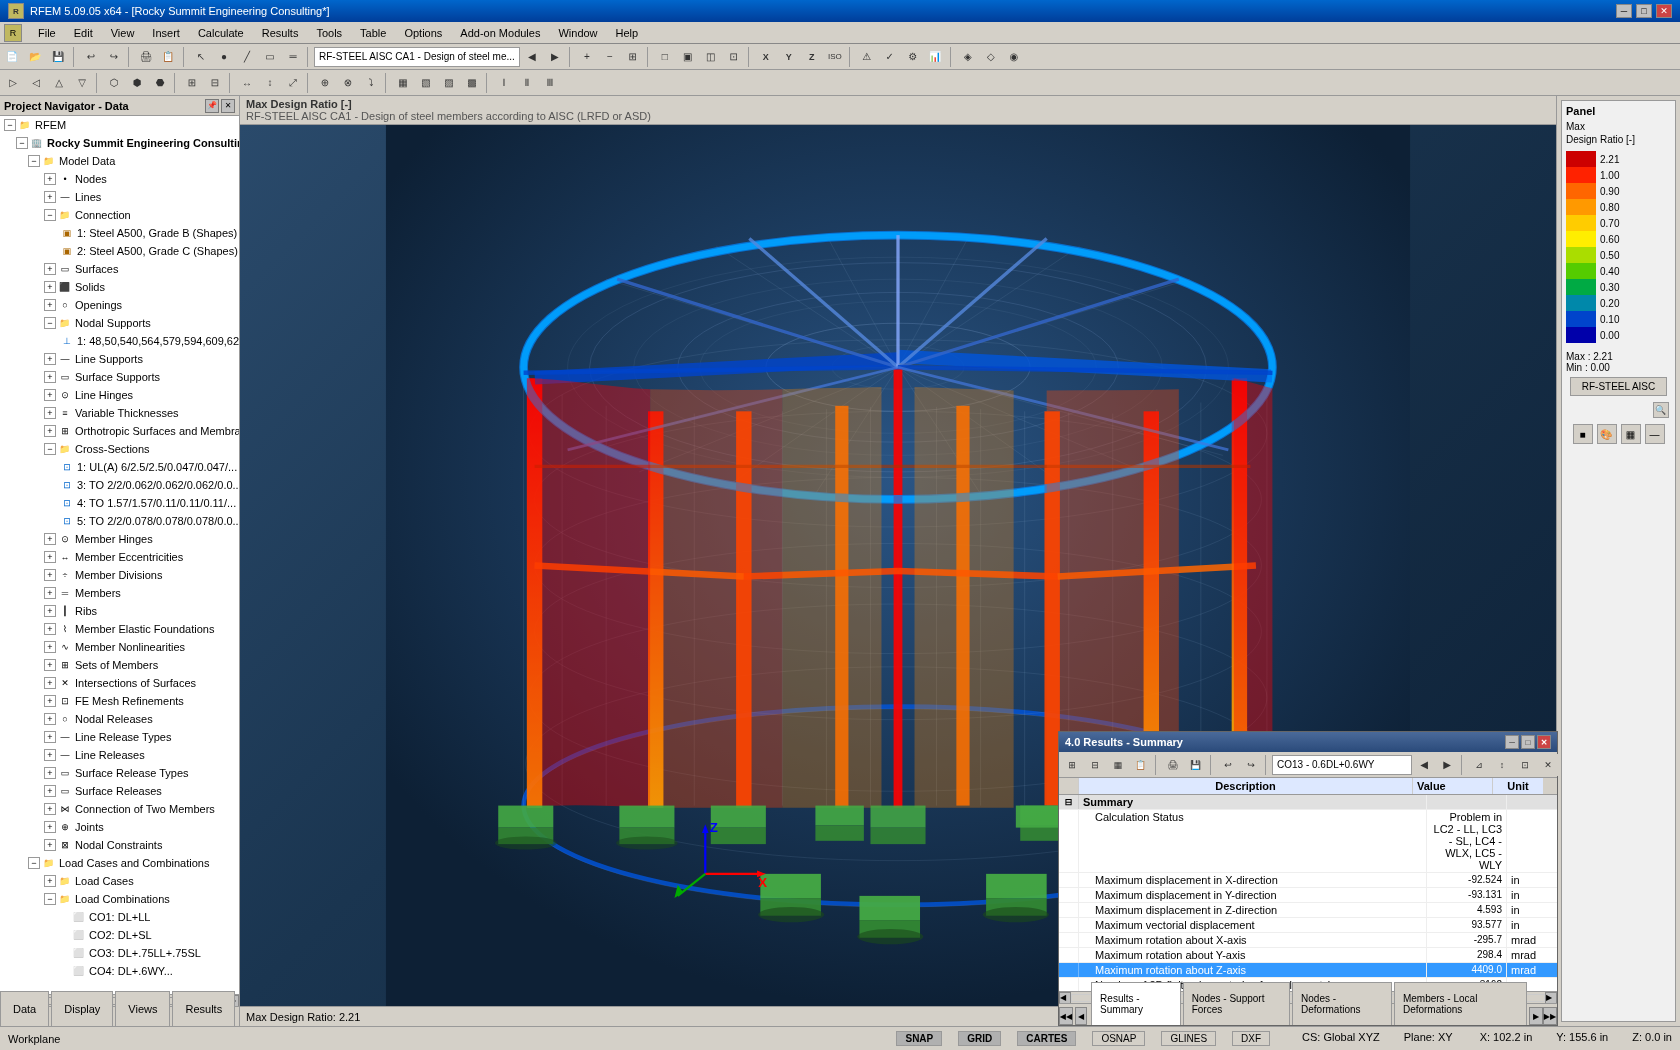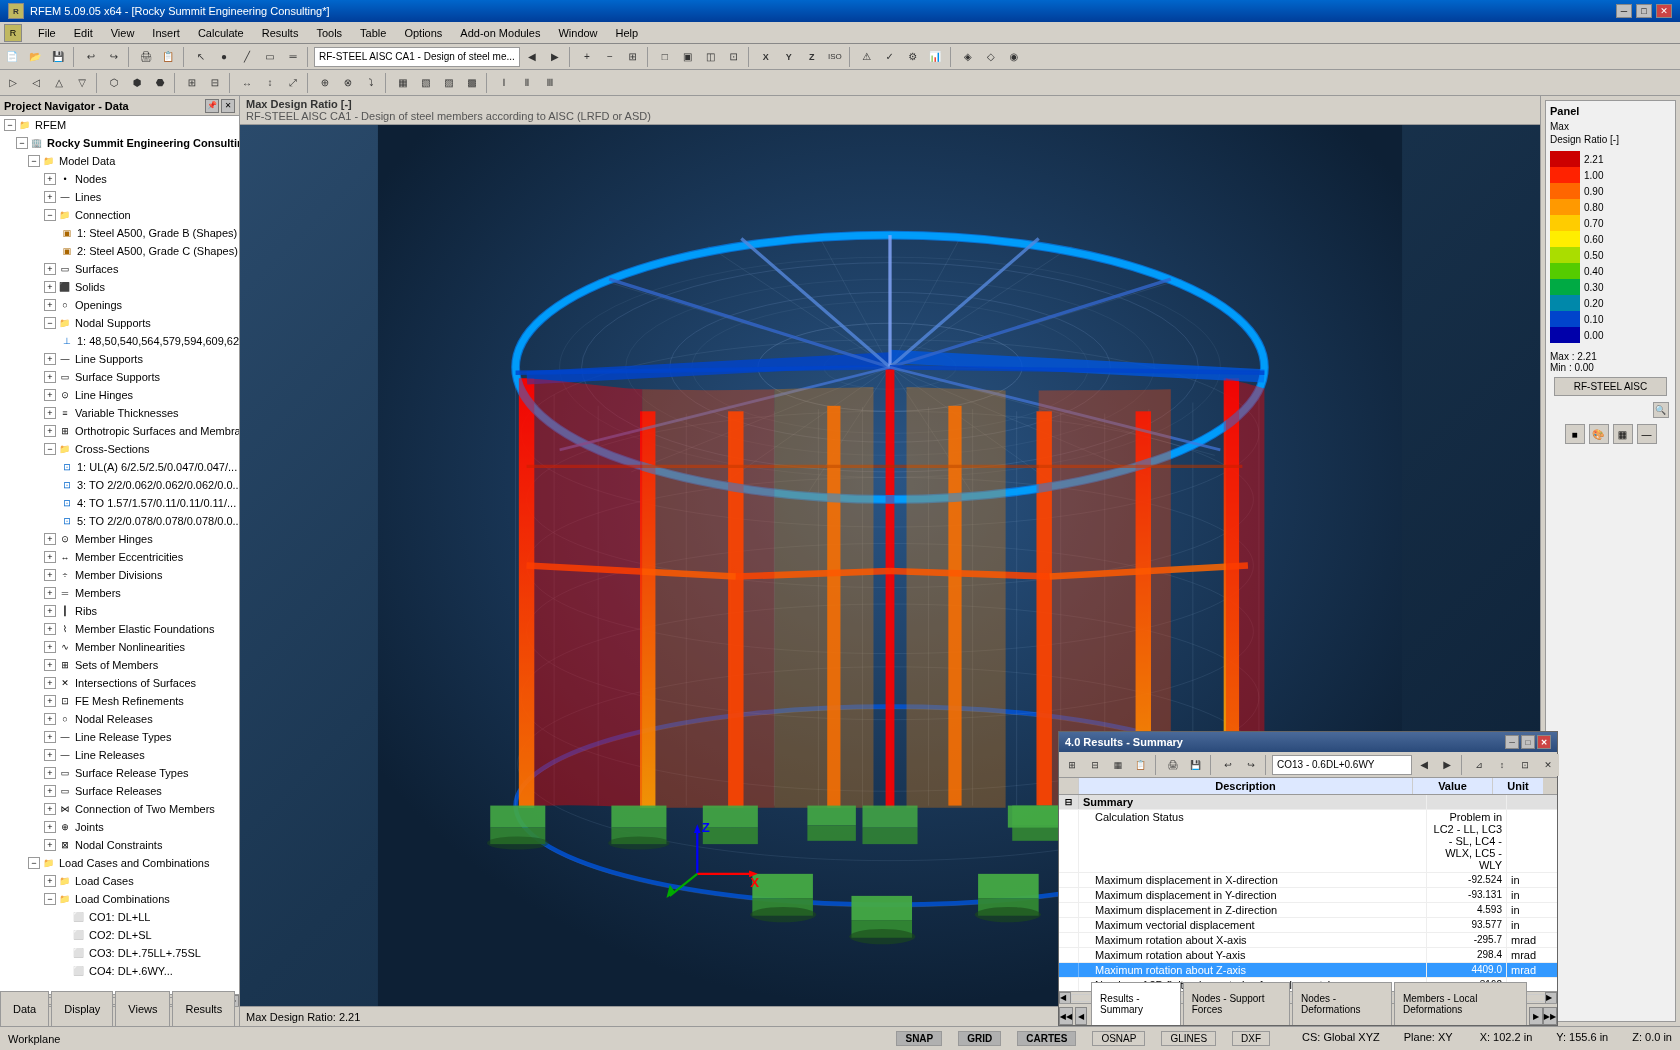--- a/index.html
+++ b/index.html
@@ -182,21 +182,21 @@
       border-top: 1px solid #999;
       height: 20px;
       display: flex;
       align-items: center;
       padding: 0 6px;
       font-size: 11px;
     }
 
     
     #right-panel {
-      width: 140px;
+      width: 124px;
       background: #d4d0c8;
       border-left: 1px solid #999;
       display: flex;
       flex-direction: column;
       flex-shrink: 0;
     }
     #color-legend {
       background: #f0f0f0;
       border: 1px solid #999;
       margin: 4px;
@@ -286,21 +286,21 @@
       flex-direction: column;
     }
     #results-col-header {
       background: #e8e4dc;
       display: flex;
       border-bottom: 1px solid #999;
       font-size: 11px;
       font-weight: bold;
     }
     .rcol-a { flex: 1; padding: 2px 4px; border-right: 1px solid #ccc; text-align: center; background: #dde8ff; }
-    .rcol-b { width: 80px; padding: 2px 4px; border-right: 1px solid #ccc; text-align: center; background: #dde8ff; }
+    .rcol-b { width: 80px; padding: 2px 4px; border-right: 1px solid #ccc; background: #dde8ff; }
     .rcol-c { width: 50px; padding: 2px 4px; text-align: center; background: #dde8ff; }
     #results-body { flex: 1; overflow-y: auto; font-size: 11px; }
     .result-row {
       display: flex;
       border-bottom: 1px solid #eee;
     }
     .result-row.selected { background: #3399ff; color: white; }
     .result-row.group-header { background: #e0e0e0; font-weight: bold; }
     .rcell-a { flex: 1; padding: 1px 4px; border-right: 1px solid #eee; }
     .rcell-a.indent { padding-left: 16px; }

